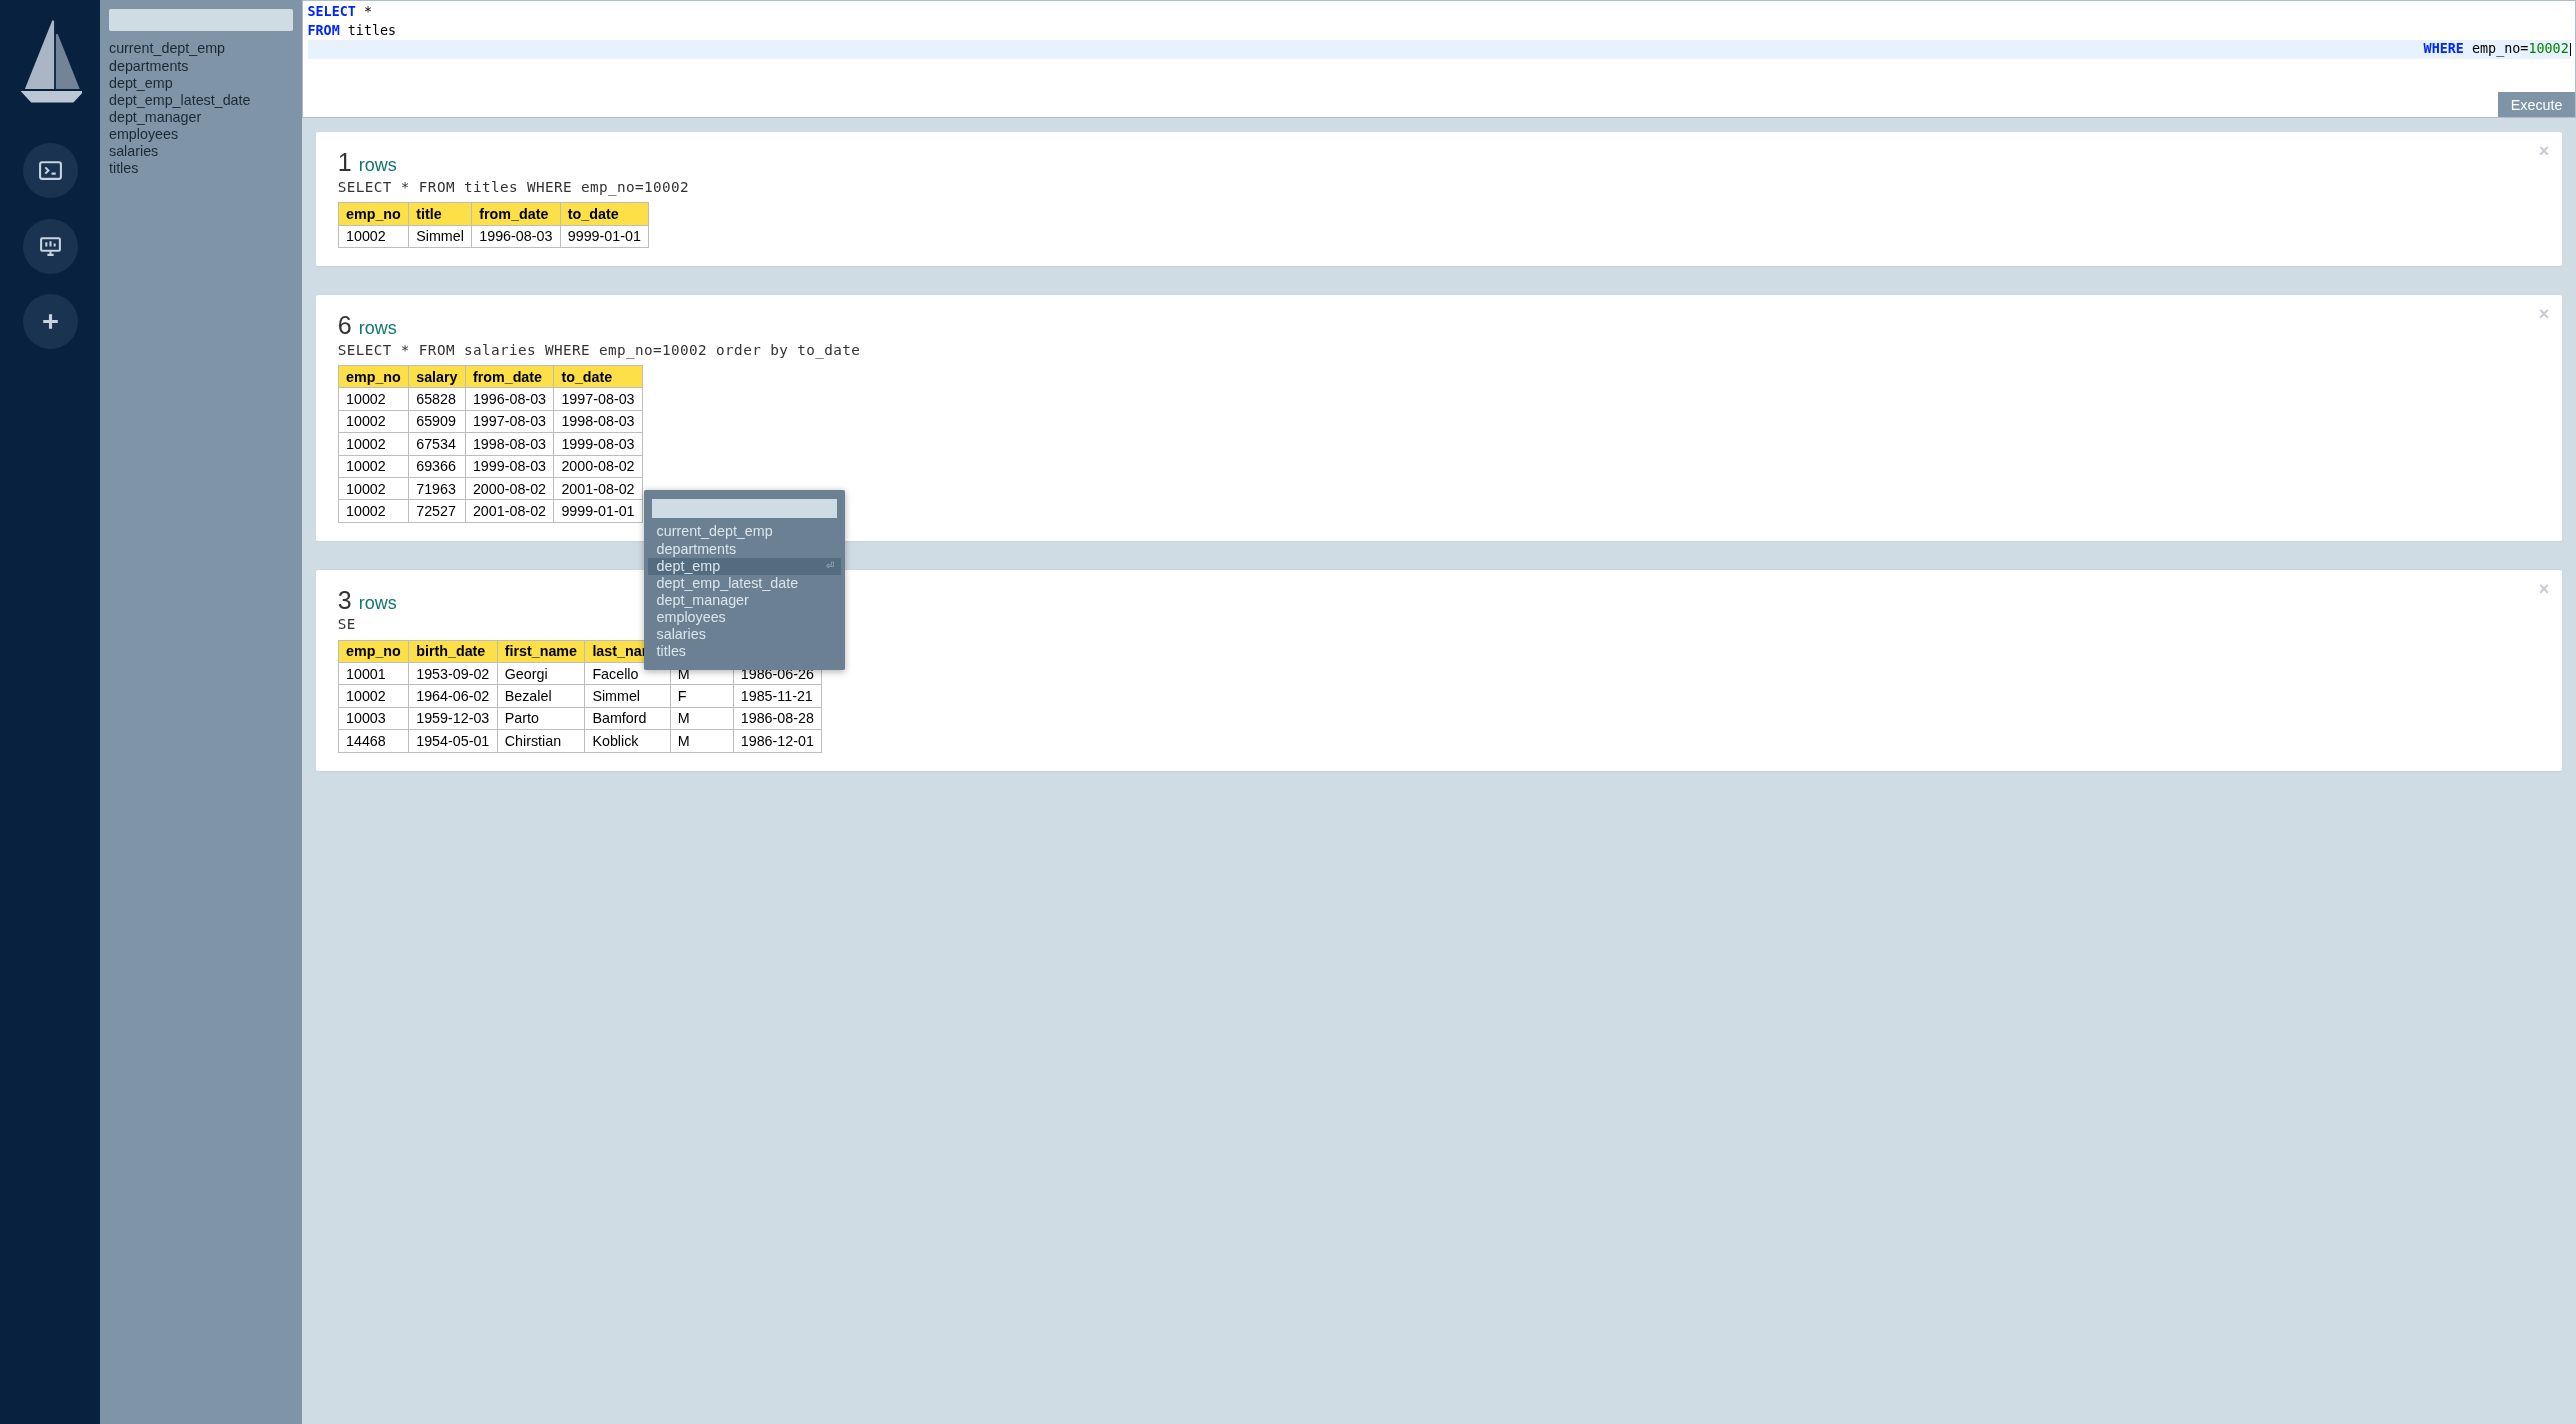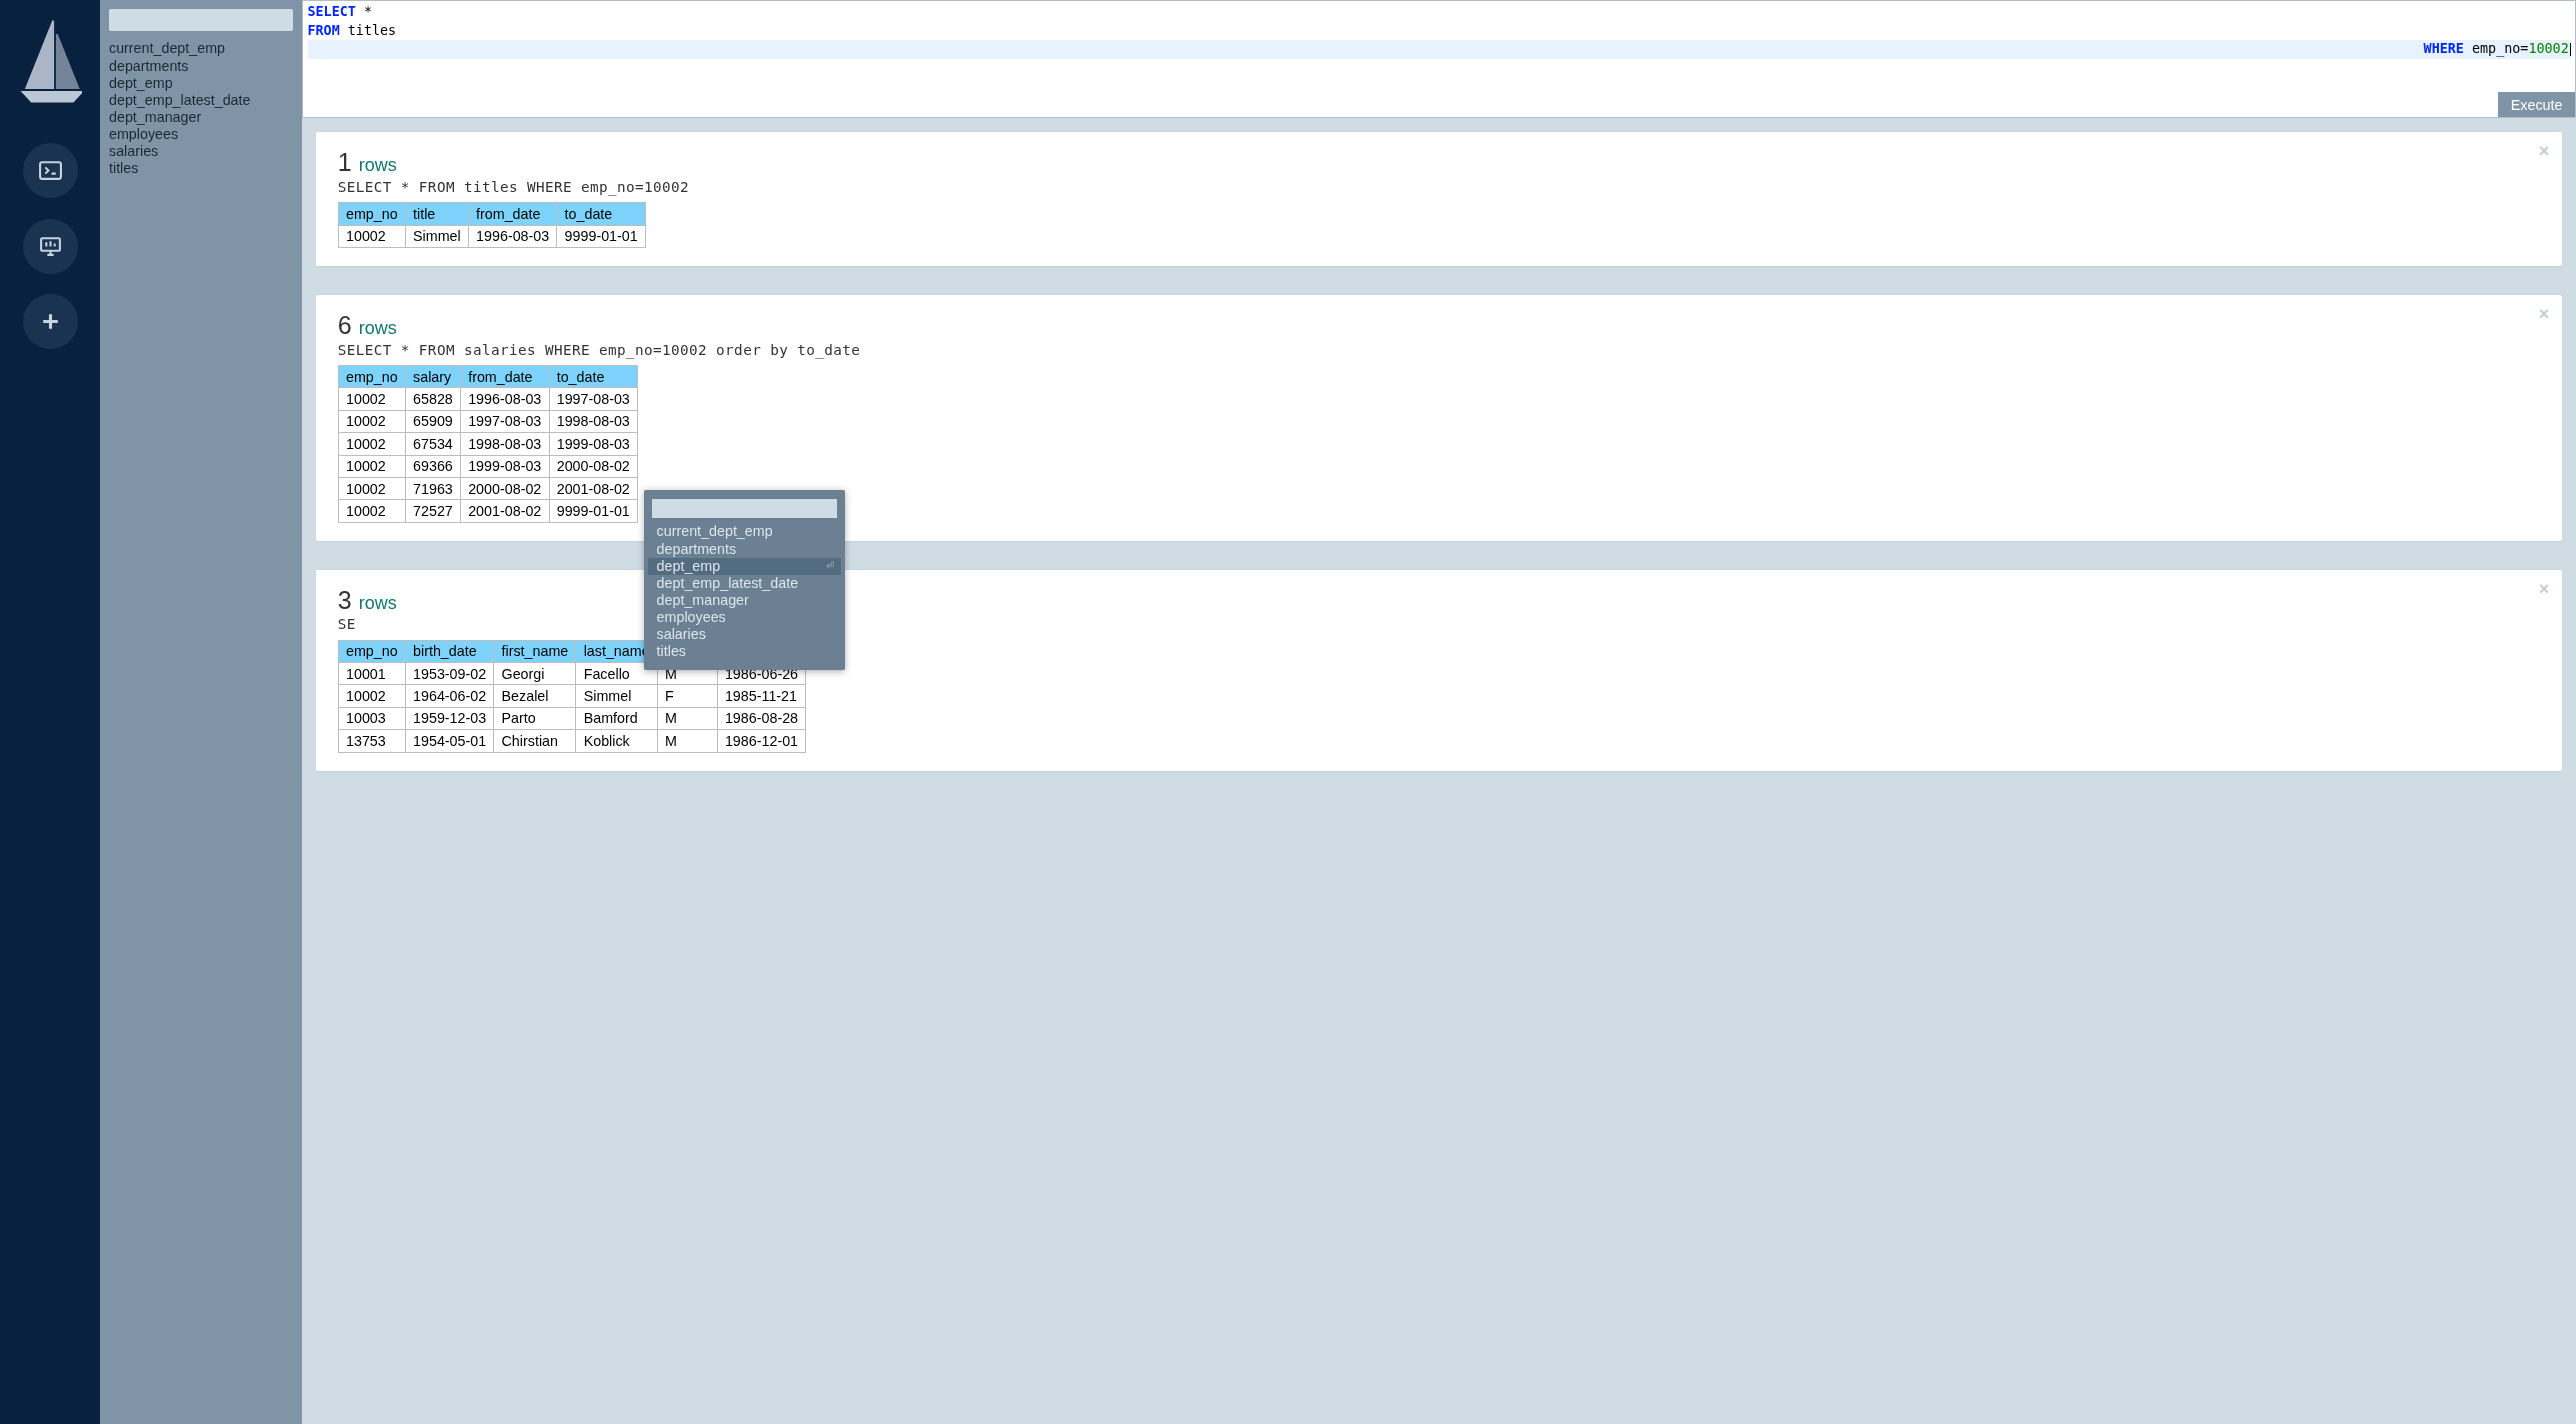--- a/index.html
+++ b/index.html
@@ -140,22 +140,22 @@
 table.result {
   border-collapse: collapse;
 }
 table.result th, table.result td {
   border: 0.9px solid #bdbdbd;
   padding: 2.7px 7.2px;
   font-size: 14.3px;
   text-align: left;
 }
 table.result th {
-  background: #7dd3fc;
-  font-weight: 400;
+  background: #fde047;
+  font-weight: 700;
 }
 
 
 .autocomplete {
   position: absolute;
   background: #6b8193;
   border-radius: 1.8px;
   width: 201px;
   padding: 9px 3.6px;
   box-shadow: 0 1.8px 7.2px rgba(0,0,0,0.3);
@@ -360,21 +360,21 @@
               </tr>
               <tr>
                 <td>10003</td>
                 <td>1959-12-03</td>
                 <td>Parto</td>
                 <td>Bamford</td>
                 <td>M</td>
                 <td>1986-08-28</td>
               </tr>
               <tr>
-                <td>13753</td>
+                <td>14468</td>
                 <td>1954-05-01</td>
                 <td>Chirstian</td>
                 <td>Koblick</td>
                 <td>M</td>
                 <td>1986-12-01</td>
               </tr>
             </tbody>
           </table>
         </div>
       </div>

